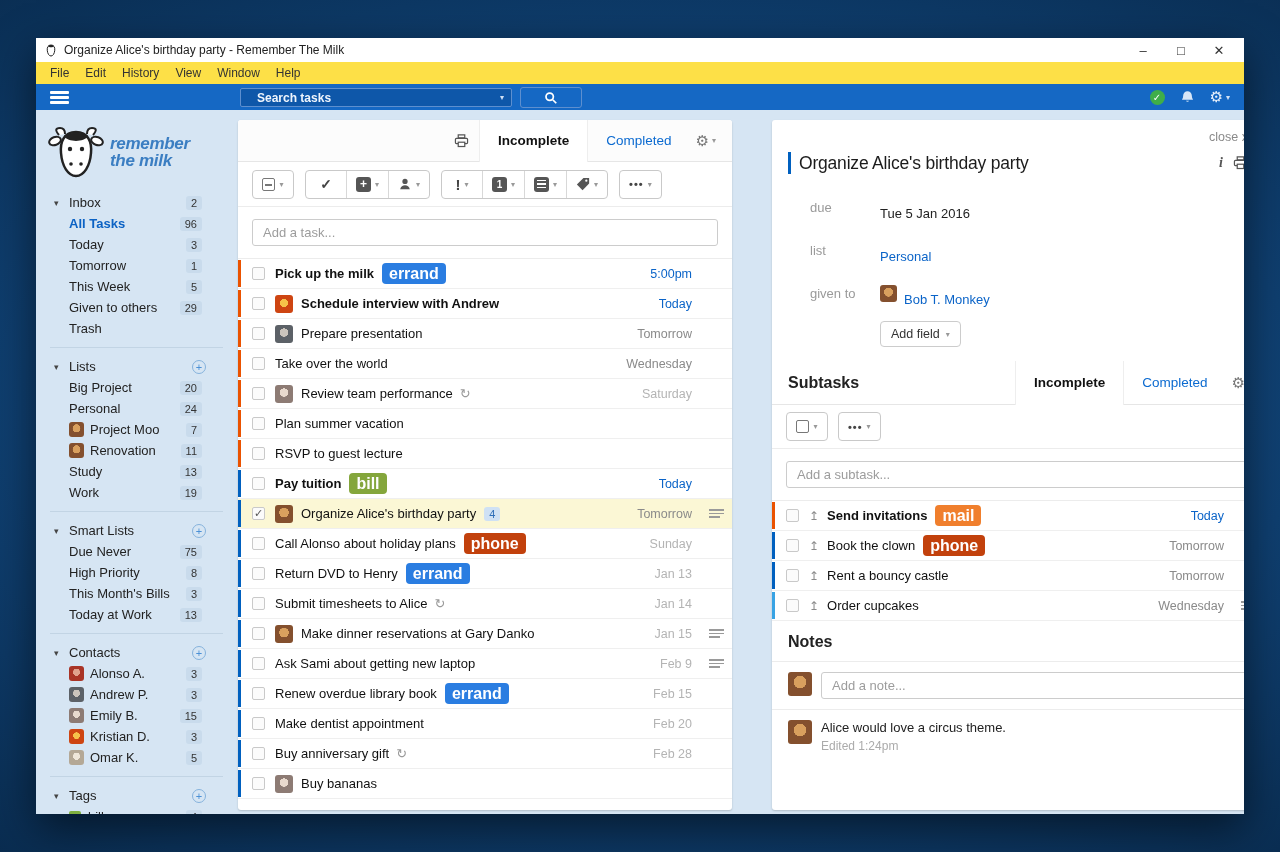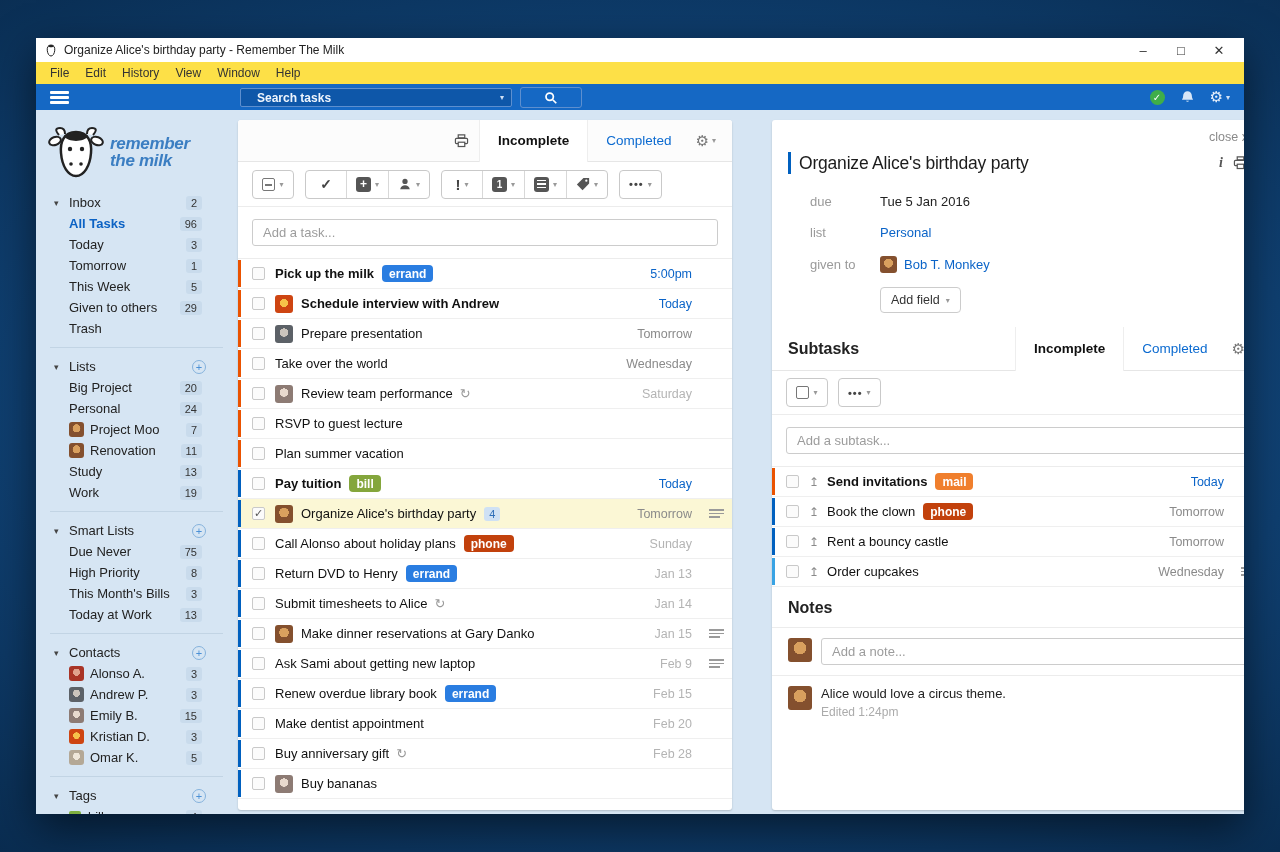--- a/index.html
+++ b/index.html
@@ -86,21 +86,21 @@
   .trow.sel { background:#fbf7d5; }
   .pbar { position:absolute; left:0; top:1px; bottom:1px; width:3px; background:#ccc; }
   .pr-orange .pbar { background:#ea5200; }
   .pr-blue .pbar { background:#0060bf; }
   .pr-lblue .pbar { background:#38a3e4; }
   .cb { width:13px; height:13px; border:1px solid #c9c9c9; border-radius:2px; background:#fbfbfb; margin-right:10px; flex:0 0 auto; font-size:11px; color:#555; display:flex; align-items:center; justify-content:center; }
   .tav { width:18px; height:18px; border-radius:3px; margin-right:8px; flex:0 0 auto; }
   .ttl { font-size:13px; color:#111; white-space:nowrap; }
   .ttl.b { font-weight:bold; }
   .numbadge { margin-left:8px; background:#cfe1f4; color:#2f6fb8; font-size:11px; border-radius:3px; padding:1px 5px; }
-  .tagpill { margin-left:8px; color:#fff; font-size:12px; font-weight:bold; border-radius:4px; padding:1.5px 7px; }
+  .tagpill { margin-left:8px; color:#fff; font-size:16px; font-weight:bold; border-radius:4px; padding:1.5px 7px; }
   .tag-errand { background:#2a7de1; }
   .tag-bill { background:#84a63c; }
   .tag-phone { background:#c2410c; }
   .tag-mail { background:#f07f2d; }
   .ric { margin-left:7px; color:#9a9a9a; font-size:13px; }
   .spacer { flex:1; }
   .due { font-size:12.5px; margin-right:26px; white-space:nowrap; }
   .due-blue { color:#0b64c8; }
   .due-near { color:#8a8a8a; }
   .due-far { color:#b4b4b4; }
@@ -111,21 +111,21 @@
 
   
   .closex { text-align:right; padding:10px 16px 2px 0; font-size:12.5px; color:#8a8a8a; }
   .dtitle { display:flex; align-items:center; padding:6px 16px 12px 16px; }
   .dbar { width:3px; height:22px; background:#0060bf; margin-right:8px; }
   .dtitle h1 { font-size:17.5px; font-weight:normal; color:#1c1c1c; letter-spacing:-0.2px; }
   .dticons { margin-left:auto; display:flex; align-items:center; gap:10px; color:#555; }
   .iico { font-family:"Liberation Serif", serif; font-style:italic; font-weight:bold; font-size:14px; color:#555; }
   .frow { display:flex; align-items:center; padding:8px 4px 8px 38px; }
   .flabel { width:70px; font-size:13px; color:#9a9a9a; flex:0 0 auto; }
-  .fval { font-size:13px; color:#222; }
+  .fval { font-size:13px; color:#222;margin-top:12px; }
   .fval.link { color:#0b64c8; }
   .fav { width:17px; height:17px; border-radius:3px; margin-right:7px; }
   .addfield { margin:6px 0 14px 108px; display:inline-flex; align-items:center; border:1px solid #ccc; border-radius:4px; background:#fff; padding:5px 10px; font-size:12.5px; color:#333; }
   .addfield .car { font-size:8px; color:#999; margin-left:6px; }
   .sechead { display:flex; align-items:center; border-bottom:1px solid #e6e6e6; padding-left:16px; background:#fff; }
   .sechead h2 { font-size:16px; color:#222; font-weight:bold; margin-right:auto; }
   .subtoolbar { height:44px; display:flex; align-items:center; gap:10px; padding-left:14px; border-bottom:1px solid #ececec; }
   .notesec h2 { font-size:16px; color:#222; font-weight:bold; padding:12px 16px 10px 16px; }
   .noterow { display:flex; align-items:flex-start; padding:10px 16px; border-top:1px solid #ececec; }
   .nav24 { width:24px; height:24px; border-radius:3px; flex:0 0 auto; margin-right:9px; }
@@ -526,30 +526,30 @@
 
     <span class="ric">↻</span>
     <span class="spacer"></span>
     <span class="due due-far">Saturday</span>
 
   </div>
           <div class="trow pr-orange">
     <span class="pbar"></span>
     <span class="cb"></span>
 
+    <span class="ttl">Plan summer vacation</span>
+
+    <span class="spacer"></span>
+
+  </div>
+          <div class="trow pr-orange">
+    <span class="pbar"></span>
+    <span class="cb"></span>
+
     <span class="ttl">RSVP to guest lecture</span>
-
-    <span class="spacer"></span>
-
-  </div>
-          <div class="trow pr-orange">
-    <span class="pbar"></span>
-    <span class="cb"></span>
-
-    <span class="ttl">Plan summer vacation</span>
 
     <span class="spacer"></span>
 
   </div>
           <div class="trow pr-blue">
     <span class="pbar"></span>
     <span class="cb"></span>
 
     <span class="ttl b">Pay tuition</span>
 

